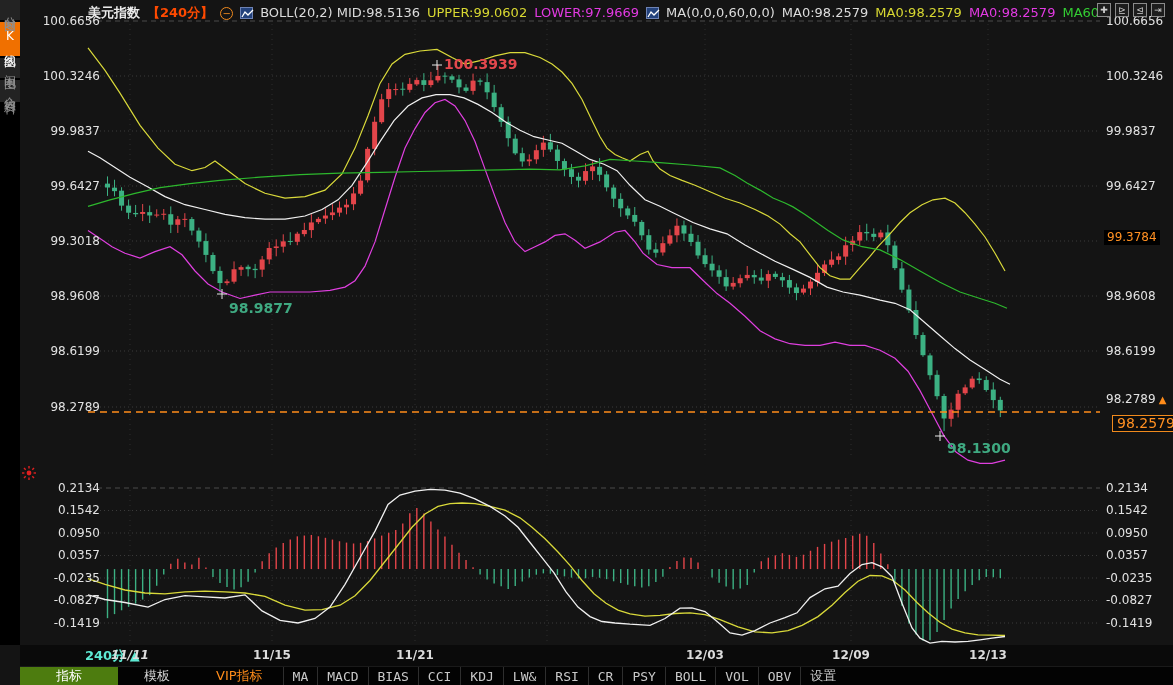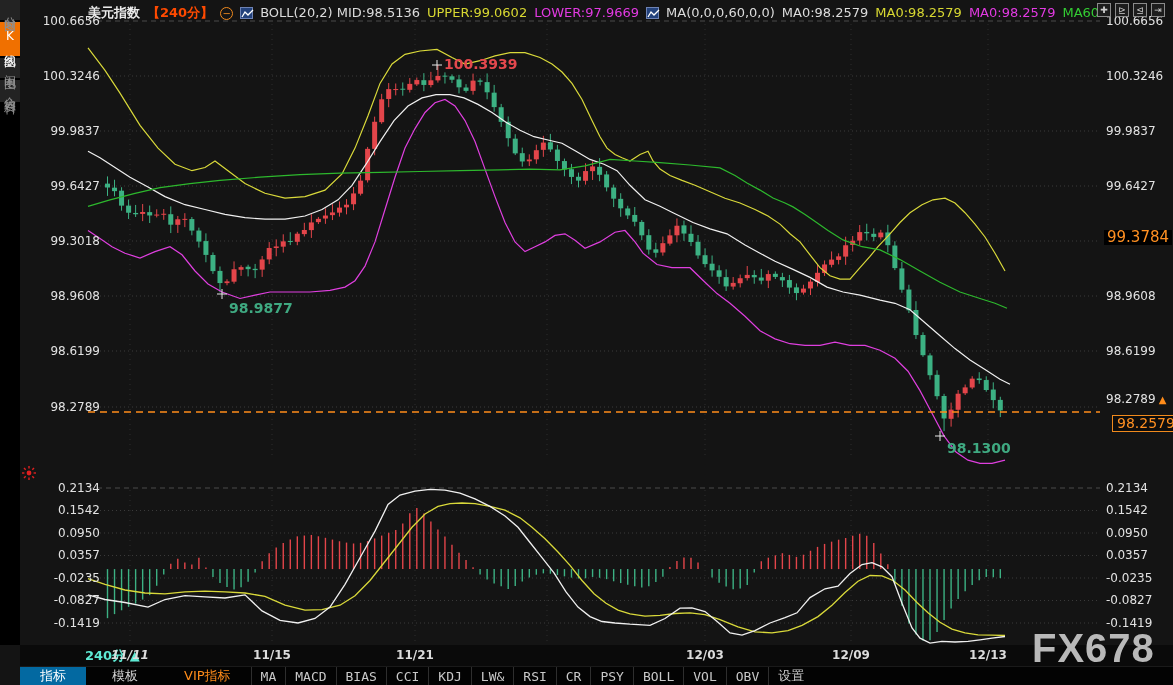--- a/index.html
+++ b/index.html
@@ -21,40 +21,40 @@
   .icon-mini-chart svg{position:absolute;left:0;top:0;}
   .icon-collapse{display:inline-block;width:13px;height:13px;border-radius:50%;border:1px solid #f08a1d;
                  color:#f08a1d;font-size:10px;line-height:11px;text-align:center;}
   #win-btns{position:absolute;right:8px;top:3px;display:flex;gap:4px;z-index:6;}
   .win-btn{width:14px;height:14px;border:1px solid #8a8a8a;background:#1d1d1d;color:#cfcfcf;
            font-size:9px;line-height:12px;text-align:center;cursor:pointer;}
   
   .ylab{position:absolute;font-size:12px;color:#e2e2e2;z-index:4;line-height:14px;white-space:nowrap;}
   .ylab.left{width:72px;left:28px;text-align:right;}
   .ylab.right{left:1106px;text-align:left;}
-  .axis-marker{position:absolute;left:1104px;background:#000;color:#ff9022;font-size:15px;
+  .axis-marker{position:absolute;left:1104px;background:#000;color:#ff9022;font-size:12px;
                padding:0 3px;line-height:15px;z-index:4;}
   .cur-price-box{position:absolute;left:1112px;border:1px solid #f08a1d;background:#0d0d0d;color:#ff9022;
                font-size:14px;padding:0 4px;line-height:15px;z-index:4;}
   .up-arrow{color:#ff8c1a;font-size:10px;}
   
   #macd-hdr{position:absolute;left:88px;top:467px;display:flex;gap:8px;font-size:13px;z-index:6;white-space:nowrap;}
   #ind-gadget{position:absolute;left:21px;top:465px;z-index:6;}
   
   #xaxis{position:absolute;left:20px;top:645px;width:1153px;height:21px;background:#0a0a0a;z-index:5;}
   #period-btn{position:absolute;left:65px;top:2px;color:#5eead4;font-size:13px;font-weight:bold;cursor:pointer;}
   .xdate{position:absolute;top:3px;transform:translateX(-50%);font-size:12px;font-weight:bold;color:#dcdcdc;}
   #xhl{position:absolute;top:0;height:21px;line-height:21px;transform:translateX(-50%);
        background:#111;color:#ff9325;font-size:13px;padding:0 8px;}
   
   #toolbar{position:absolute;left:20px;top:666px;width:1153px;height:19px;background:#030303;
            display:flex;align-items:stretch;z-index:5;border-top:1px solid #1a1a1a;}
   .tb-item{display:flex;align-items:center;justify-content:center;font-size:13px;color:#d6d6d6;
            padding:0 14px;cursor:pointer;white-space:nowrap;}
-  .tb-item.active{background:#0369a1;color:#fff;padding:0 20px;}
+  .tb-item.active{background:#4d7c0f;color:#fff;padding:0 36px;}
   .tb-item.plain{padding:0 26px;}
   .tb-item.vip{color:#ff8c1a;padding:0 20px;}
   .tb-item.mono{font-family:"DejaVu Sans Mono","Liberation Mono",monospace;font-size:13px;
                 color:#c8c8c8;border-left:1px solid #2e2e2e;padding:0 9px;}
   
   #watermark{position:absolute;left:1032px;top:626px;font-size:40px;font-weight:bold;color:#b9b9b9;
              letter-spacing:1px;z-index:7;font-family:"Liberation Sans","DejaVu Sans",sans-serif;}
 </style>
 </head>
 <body>
@@ -603,14 +603,13 @@
       <div class="tb-item mono">LW&amp;</div>
       <div class="tb-item mono">RSI</div>
       <div class="tb-item mono">CR</div>
       <div class="tb-item mono">PSY</div>
       <div class="tb-item mono">BOLL</div>
       <div class="tb-item mono">VOL</div>
       <div class="tb-item mono">OBV</div>
       <div class="tb-item mono">设置</div>
     </div>
 
-  <div id="watermark">FX678</div>
 </div>
 
 </body></html>

